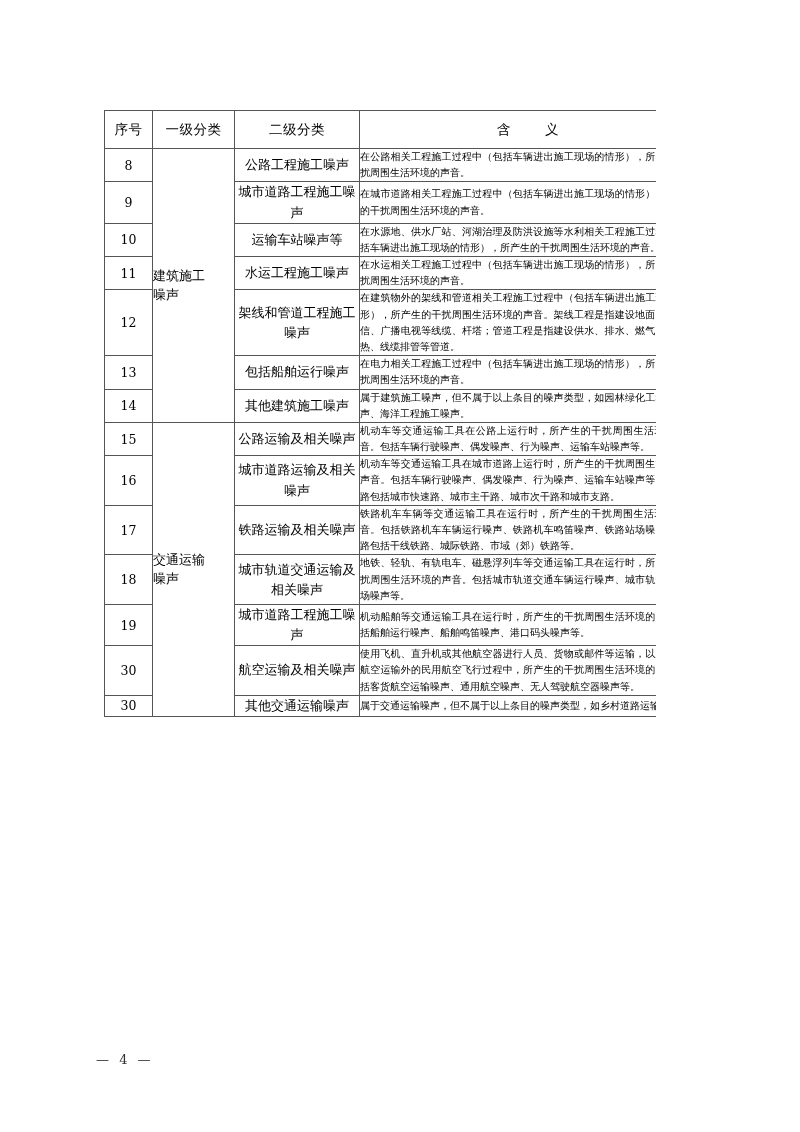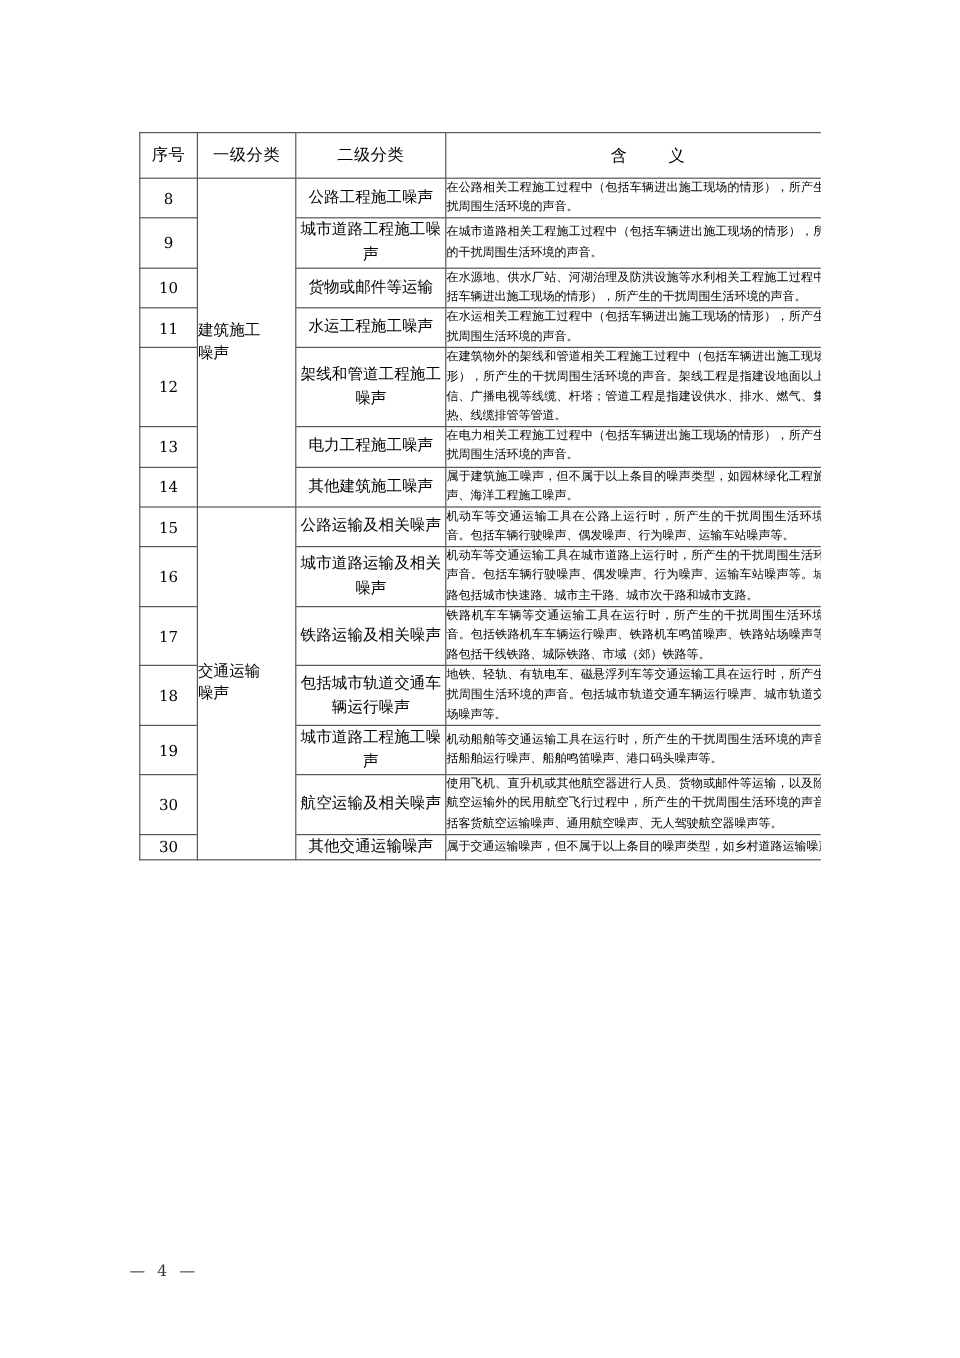--- a/index.html
+++ b/index.html
@@ -11,26 +11,25 @@
     width: 800px;
     height: 1132px;
     position: relative;
     font-family: "DejaVu Serif", "Liberation Serif", serif;
     color: #000000;
     -webkit-font-smoothing: none;
   }
 
   .page {
     position: absolute;
-    left: 12px;
+    left: 0;
     top: 0;
     width: 656px;
     height: 1132px;
     overflow: hidden;
-    padding-left: 16px;
   }
 
   .table-wrap {
     position: absolute;
     left: 104px;
     top: 110px;
     width: 592px;
   }
 
   table.cls-table {
@@ -59,21 +58,20 @@
     text-align: center;
     font-family: "DejaVu Sans", "Liberation Sans", sans-serif;
     font-weight: bold;
     font-size: 13.5px;
     letter-spacing: 0.5px;
     height: 37px;
     line-height: 37px;
   }
   .hdr td.meaning-hdr {
     letter-spacing: 0.5px;
-    font-family: Liberation Serif, serif;
   }
   .meaning-hdr .sp {
     display: inline-block;
     width: 34px;
   }
 
   
   td.seq {
     text-align: center;
     font-family: "DejaVu Serif", "Liberation Serif", serif;
@@ -140,36 +138,36 @@
             <td class="lvl2">公路工程施工噪声</td>
             <td class="meaning">在公路相关工程施工过程中（包括车辆进出施工现场的情形），所产生的干扰周围生活环境的声音。</td>
           </tr>
           <tr>
             <td class="seq">9</td>
             <td class="lvl2">城市道路工程施工噪声</td>
             <td class="meaning">在城市道路相关工程施工过程中（包括车辆进出施工现场的情形），所产生的干扰周围生活环境的声音。</td>
           </tr>
           <tr>
             <td class="seq">10</td>
-            <td class="lvl2">货物或邮件等运输</td>
+            <td class="lvl2">运输车站噪声等</td>
             <td class="meaning">在水源地、供水厂站、河湖治理及防洪设施等水利相关工程施工过程中（包括车辆进出施工现场的情形），所产生的干扰周围生活环境的声音。</td>
           </tr>
           <tr>
             <td class="seq">11</td>
             <td class="lvl2">水运工程施工噪声</td>
             <td class="meaning">在水运相关工程施工过程中（包括车辆进出施工现场的情形），所产生的干扰周围生活环境的声音。</td>
           </tr>
           <tr>
             <td class="seq">12</td>
             <td class="lvl2">架线和管道工程施工噪声</td>
             <td class="meaning">在建筑物外的架线和管道相关工程施工过程中（包括车辆进出施工现场的情形），所产生的干扰周围生活环境的声音。架线工程是指建设地面以上的通信、广播电视等线缆、杆塔；管道工程是指建设供水、排水、燃气、集中供热、线缆排管等管道。</td>
           </tr>
           <tr>
             <td class="seq">13</td>
-            <td class="lvl2">电力工程施工噪声</td>
+            <td class="lvl2">包括船舶运行噪声</td>
             <td class="meaning">在电力相关工程施工过程中（包括车辆进出施工现场的情形），所产生的干扰周围生活环境的声音。</td>
           </tr>
           <tr>
             <td class="seq">14</td>
             <td class="lvl2">其他建筑施工噪声</td>
             <td class="meaning">属于建筑施工噪声，但不属于以上条目的噪声类型，如园林绿化工程施工噪声、海洋工程施工噪声。</td>
           </tr>
           <tr>
             <td class="seq">15</td>
             <td class="lvl1" rowspan="7">交通运输<br>噪声</td>
@@ -181,21 +179,21 @@
             <td class="lvl2">城市道路运输及相关噪声</td>
             <td class="meaning">机动车等交通运输工具在城市道路上运行时，所产生的干扰周围生活环境的声音。包括车辆行驶噪声、偶发噪声、行为噪声、运输车站噪声等。城市道路包括城市快速路、城市主干路、城市次干路和城市支路。</td>
           </tr>
           <tr>
             <td class="seq">17</td>
             <td class="lvl2">铁路运输及相关噪声</td>
             <td class="meaning">铁路机车车辆等交通运输工具在运行时，所产生的干扰周围生活环境的声音。包括铁路机车车辆运行噪声、铁路机车鸣笛噪声、铁路站场噪声等。铁路包括干线铁路、城际铁路、市域（郊）铁路等。</td>
           </tr>
           <tr>
             <td class="seq">18</td>
-            <td class="lvl2">包括城市轨道交通车辆运行噪声</td>
+            <td class="lvl2">城市轨道交通运输及相关噪声</td>
             <td class="meaning">地铁、轻轨、有轨电车、磁悬浮列车等交通运输工具在运行时，所产生的干扰周围生活环境的声音。包括城市轨道交通车辆运行噪声、城市轨道交通站场噪声等。</td>
           </tr>
           <tr>
             <td class="seq">19</td>
             <td class="lvl2">城市道路工程施工噪声</td>
             <td class="meaning">机动船舶等交通运输工具在运行时，所产生的干扰周围生活环境的声音。包括船舶运行噪声、船舶鸣笛噪声、港口码头噪声等。</td>
           </tr>
           <tr>
             <td class="seq">30</td>
             <td class="lvl2">航空运输及相关噪声</td>

